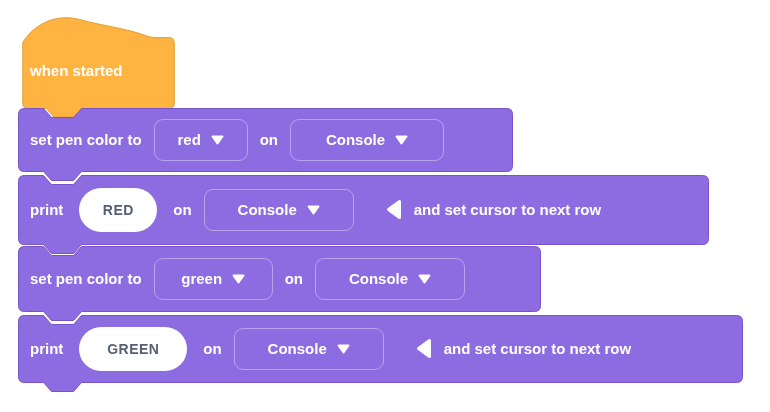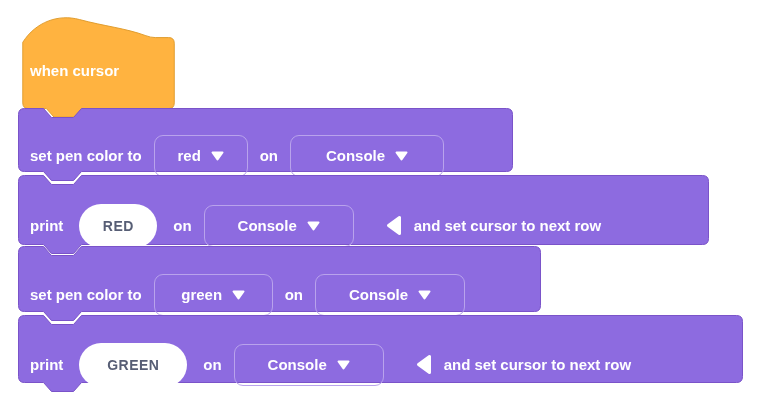--- a/index.html
+++ b/index.html
@@ -20,21 +20,21 @@
     font-family:"Liberation Sans", sans-serif;
     overflow:hidden;
     position:relative;
   }
   .workspace{position:absolute;inset:0;}
   .block{position:absolute;}
   .block-shape{position:absolute;left:0;top:0;display:block;}
   .block-shape path{fill:var(--block-fill);stroke:var(--block-border);stroke-width:1;}
   .block-shape.hat path{fill:var(--hat-fill);stroke:var(--hat-border);}
   .content{
-    position:absolute;left:0;top:16px;
+    position:absolute;left:0;top:0;
     display:flex;align-items:center;gap:12px;
     padding-left:12px;
   }
   .blabel{
     color:var(--label-text);
     font-size:15px;font-weight:700;
     white-space:nowrap;
     text-shadow:0 0 0 rgba(0,0,0,0);
   }
   .dropdown{
@@ -54,21 +54,21 @@
 </head>
 <body>
 
 <div class="workspace">
 
   <div class="block" style="left:18px;top:12px;width:160px;height:106px;">
     <svg class="block-shape hat" width="162" height="107" viewBox="-0.5 -6 162 113">
       <path d="M 0 26 C 14 4 38 -4 60 2 C 86 9 108 11 130 19 Q 135 21 140 21 L 154 21 Q 160 21 160 27 L 160 90 Q 160 96 154 96 L 63 96 L 55 105 L 33 105 L 25 96 L 6 96 Q 0 96 0 90 L 0 26 Z"></path>
     </svg>
     <div class="content" style="top:21px;height:75px;">
-      <span class="blabel">when cursor</span>
+      <span class="blabel">when started</span>
     </div>
   </div>
 
   <div class="block" style="left:18px;top:108px;width:494px;height:73px;">
     <svg class="block-shape" width="496" height="74" viewBox="-0.5 -0.5 496 74">
       <path d="M 6 0 L 25 0 L 33 9 L 55 9 L 63 0 L 488 0 Q 494 0 494 6 L 494 57 Q 494 63 488 63 L 63 63 L 55 72 L 33 72 L 25 63 L 6 63 Q 0 63 0 57 L 0 6 Q 0 0 6 0 Z"></path>
     </svg>
     <div class="content" style="height:63px;">
       <span class="blabel">set pen color to</span>
       <div class="dropdown" style="width:94px;">

